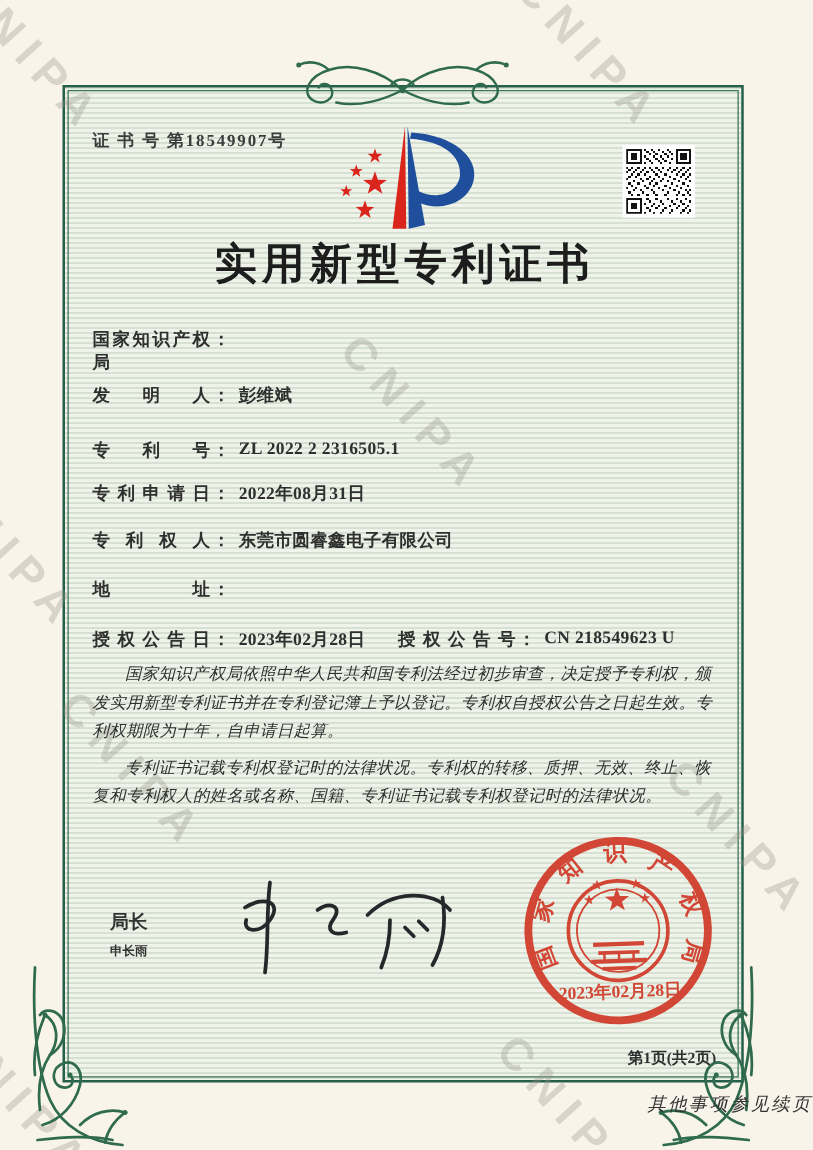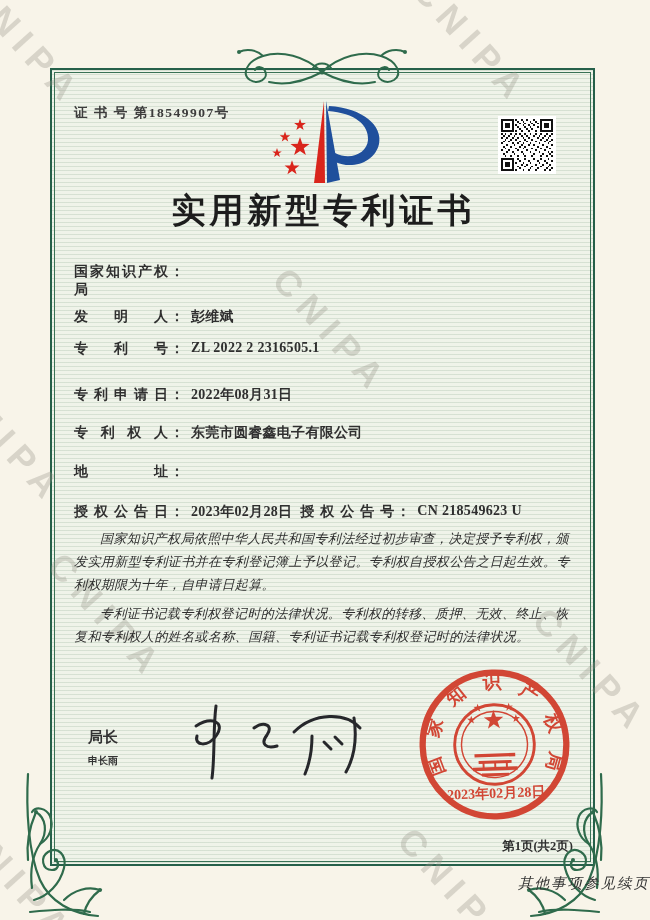--- a/index.html
+++ b/index.html
@@ -37,21 +37,21 @@
   .qr{position:absolute;left:448px;top:48px;width:52px;height:52px;background:#fff;padding:3px;}
   .title{
     position:absolute;left:12px;top:120px;width:100%;text-align:center;
     font-size:34px;font-weight:700;letter-spacing:4px;color:#1d1d1d;
   }
   
   .frow{position:absolute;left:24px;display:flex;font-size:14px;color:#2f2f2f;width:505px;}
   .flabel{display:inline-block;width:94px;text-align:justify;text-align-last:justify;font-weight:700;flex:none;}
   .fcolon{font-weight:700;margin:0 7px 0 2px;flex:none;}
   .fvalue{font-weight:700;letter-spacing:0.3px;white-space:nowrap;}
-  .pair2{display:flex;margin-left:8px;}
+  .pair2{display:flex;margin-left:26px;}
   
   .paras{position:absolute;left:24px;top:460px;width:504px;}
   .paras p{
     margin:0 0 7px 0;text-indent:2em;font-size:13px;line-height:1.75;
     font-style:italic;color:#2e2e2e;letter-spacing:0.4px;
   }
   
   .sig-title{position:absolute;left:38px;top:660px;font-size:15px;font-weight:600;color:#333;font-family:"Liberation Sans","DejaVu Sans",sans-serif;}
   .sig-name{position:absolute;left:38px;top:686px;font-size:10px;font-weight:600;color:#333;font-family:"Liberation Sans","DejaVu Sans",sans-serif;}
   .sig-ink{position:absolute;left:132px;top:628px;}
@@ -164,21 +164,21 @@
 
   <div class="frow" style="top:195px">
     <span class="flabel">国家知识产权局</span>
     <span class="fcolon">：</span>
   </div>
   <div class="frow" style="top:240px">
     <span class="flabel">发明人</span>
     <span class="fcolon">：</span>
     <span class="fvalue">彭维斌</span>
   </div>
-  <div class="frow" style="top:272px">
+  <div class="frow" style="top:284px">
     <span class="flabel">专利号</span>
     <span class="fcolon">：</span>
     <span class="fvalue">ZL 2022 2 2316505.1</span>
   </div>
   <div class="frow" style="top:318px">
     <span class="flabel">专利申请日</span>
     <span class="fcolon">：</span>
     <span class="fvalue">2022年08月31日</span>
   </div>
   <div class="frow" style="top:356px">

